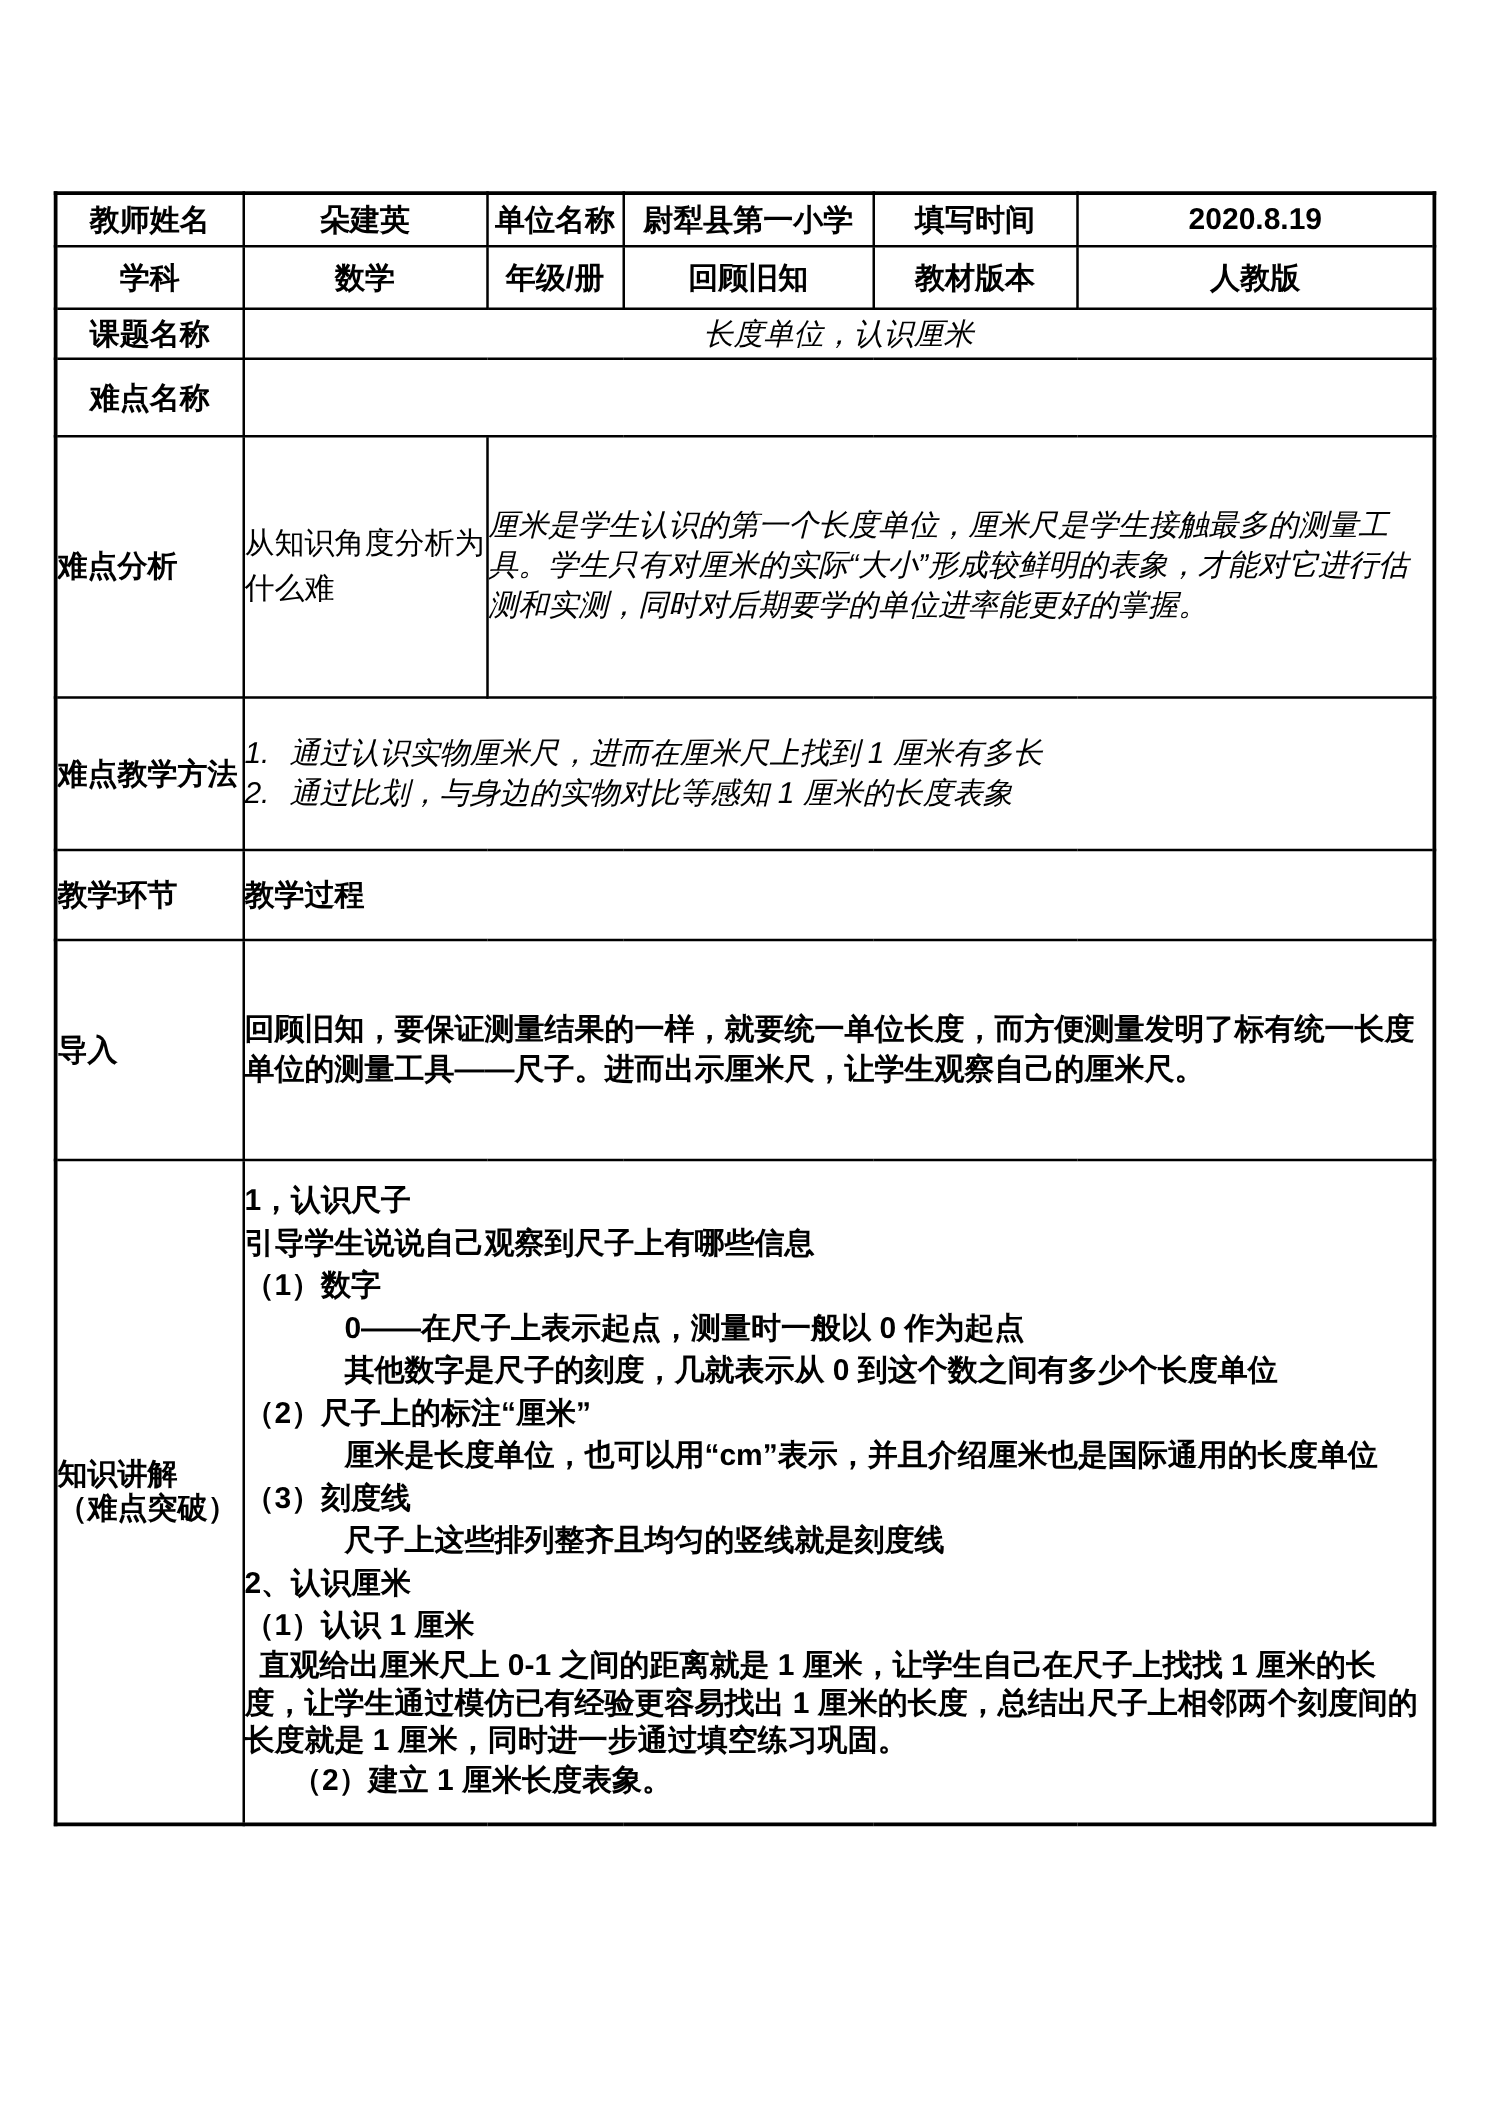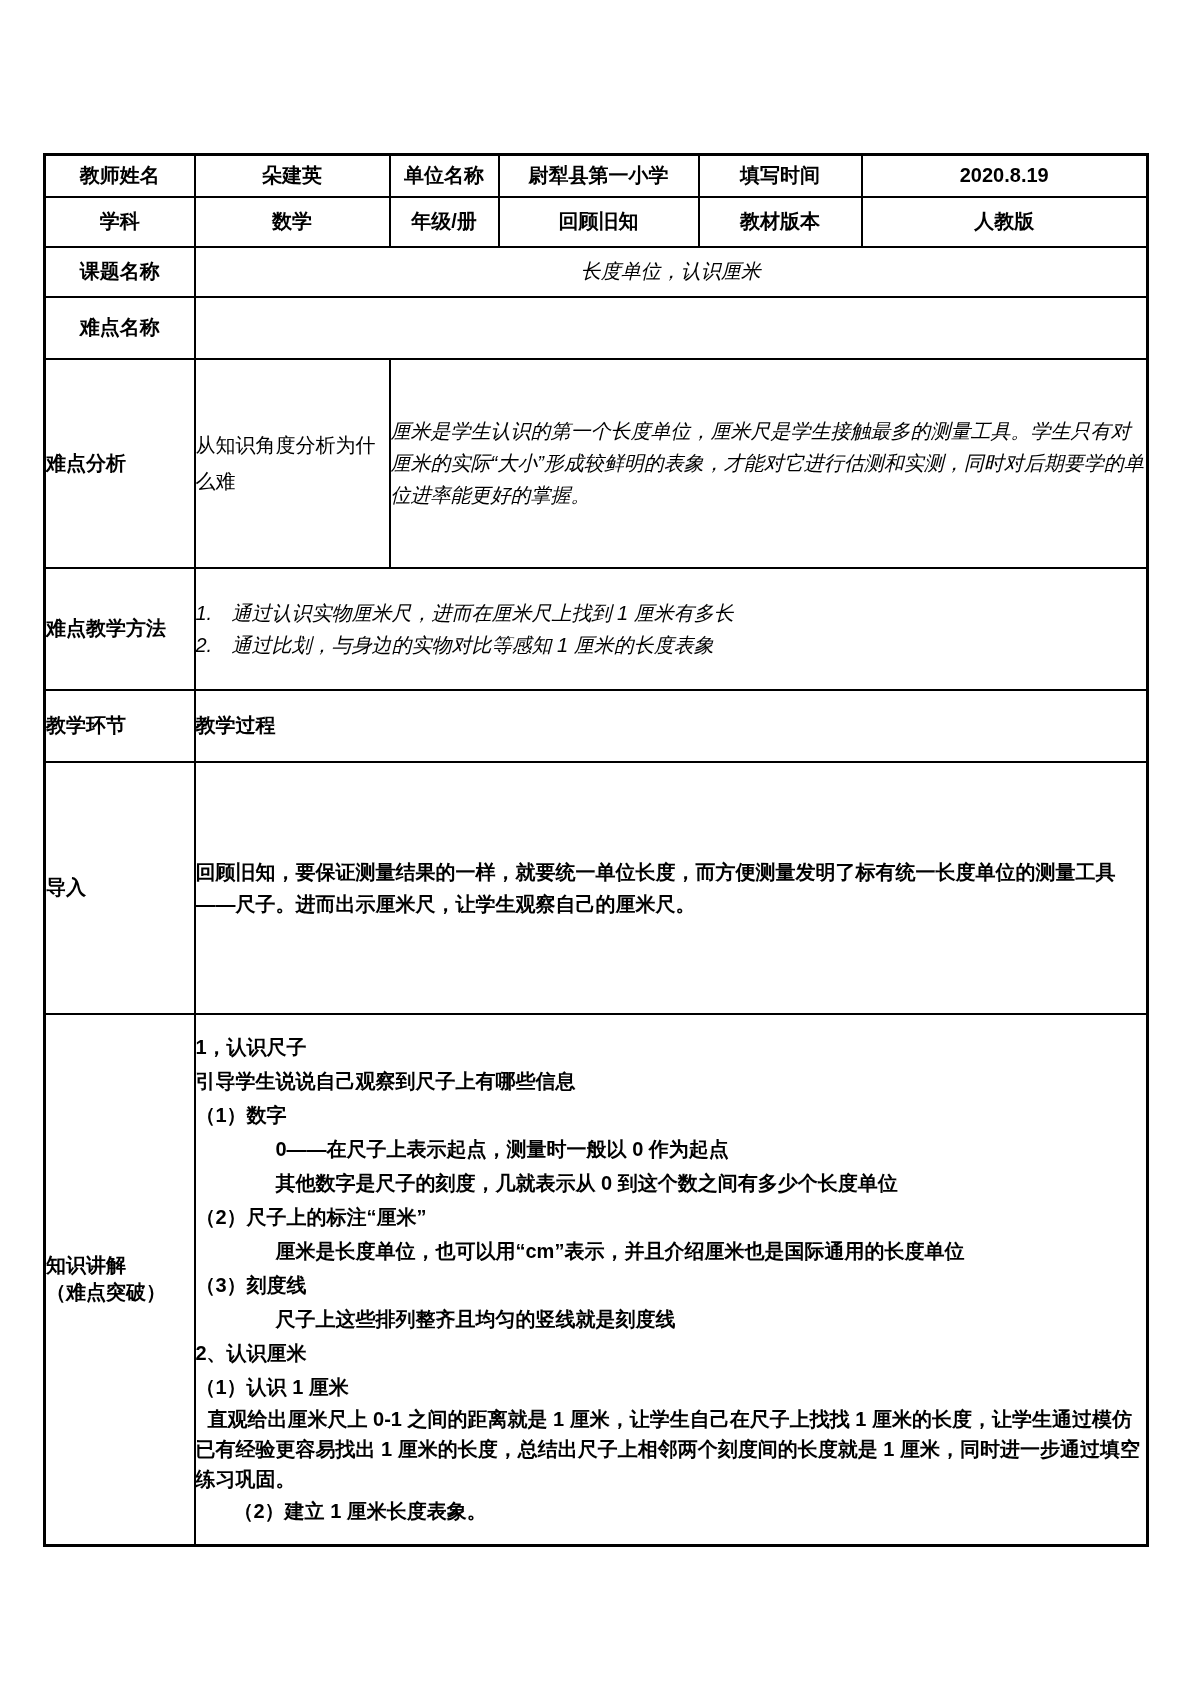--- a/index.html
+++ b/index.html
@@ -15,21 +15,21 @@
     left:43px;top:153px;
     width:1103px;
     border-collapse:collapse;
     table-layout:fixed;
   }
   table.form{border:3px solid #000;}
   table.form td{
     border:2px solid #000;
     padding:0;
     vertical-align:middle;
-    font-size:20px;
+    font-size:24px;
     overflow:hidden;
   }
   
   td.hc{text-align:center;font-weight:bold;}
   
   td.lbl{font-weight:bold;padding-left:9px;}
   td.lblc{font-weight:bold;text-align:center;}
   
   td.topic{text-align:center;font-style:italic;font-size:22px;}
   
@@ -77,21 +77,21 @@
 
     <tr style="height:50px;">
       <td class="hc">学科</td>
       <td class="hc">数学</td>
       <td class="hc">年级/册</td>
       <td class="hc">回顾旧知</td>
       <td class="hc">教材版本</td>
       <td class="hc">人教版</td>
     </tr>
 
-    <tr style="height:50px;">
+    <tr style="height:40px;">
       <td class="lblc">课题名称</td>
       <td class="topic" colspan="5">长度单位，认识厘米</td>
     </tr>
 
     <tr style="height:62px;">
       <td class="lblc">难点名称</td>
       <td colspan="5"></td>
     </tr>
 
     <tr style="height:209px;">
@@ -106,21 +106,21 @@
         <div class="m-item"><span class="m-num">1.</span><span>通过认识实物厘米尺，进而在厘米尺上找到 1 厘米有多长</span></div>
         <div class="m-item"><span class="m-num">2.</span><span>通过比划，与身边的实物对比等感知 1 厘米的长度表象</span></div>
       </td>
     </tr>
 
     <tr style="height:72px;">
       <td class="lbl">教学环节</td>
       <td class="proc" colspan="5">教学过程</td>
     </tr>
 
-    <tr style="height:252px;">
+    <tr style="height:176px;">
       <td class="lbl">导入</td>
       <td class="intro" colspan="5">回顾旧知，要保证测量结果的一样，就要统一单位长度，而方便测量发明了标有统一长度单位的测量工具——尺子。进而出示厘米尺，让学生观察自己的厘米尺。</td>
     </tr>
 
     <tr style="height:532px;">
       <td class="klbl">
         <div>知识讲解</div>
         <div>（难点突破）</div>
       </td>
       <td class="kbody" colspan="5">

